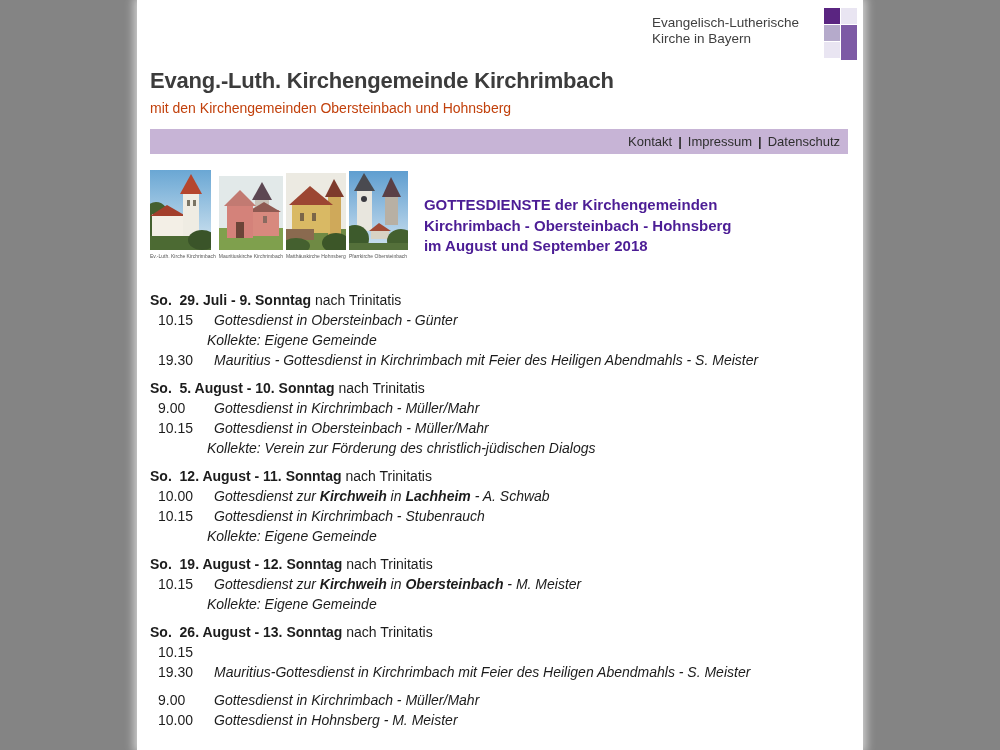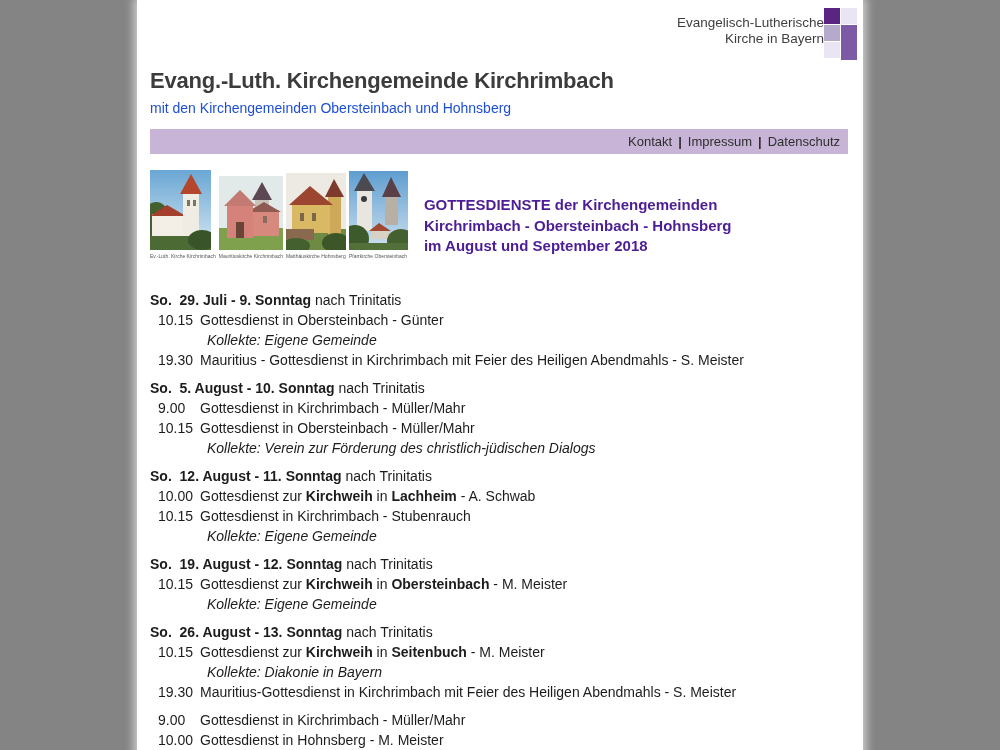--- a/index.html
+++ b/index.html
@@ -18,25 +18,24 @@
   }
   
   .brand-row {
     display: flex;
     justify-content: flex-end;
     align-items: flex-start;
     padding: 8px 5px 0 13px;
     height: 54px;
   }
   .brand-text {
-    text-align: right;
     font-size: 13.5px;
     line-height: 16px;
     color: #3f3f3f;
-    margin-right: 0;
+    margin-right: 25px;
     padding-top: 7px;
   }
   .logo {
     width: 34px; height: 52px;
     position: relative;
   }
   .logo div { position: absolute; }
   .lg-a { left: 0;  top: 0;  width: 16px; height: 16px; background: var(--logo_dark); }
   .lg-b { left: 17px; top: 0; width: 16px; height: 16px; background: var(--logo_pale); }
   .lg-c { left: 0;  top: 17px; width: 16px; height: 16px; background: var(--logo_light); }
@@ -46,21 +45,21 @@
   .page-title {
     margin: 6px 13px 0 13px;
     font-size: 22px;
     font-weight: bold;
     color: #3c3c3c;
     letter-spacing: -0.2px;
   }
   .page-subtitle {
     margin: 6px 13px 0 13px;
     font-size: 14px;
-    color: #1d4ed8;
+    color: #c2410c;
   }
   
   .navbar {
     margin: 13px 0 16px 13px;
     width: 698px; height: 25px;
     background: var(--accent_bar);
     display: flex;
     justify-content: flex-end;
     align-items: center;
     padding: 0;
@@ -122,21 +121,21 @@
     display: flex;
     line-height: 20px;
   }
   .svc-time {
     width: 38px;
     min-width: 38px;
     text-align: left;
     padding-left: 8px;
     box-sizing: content-box;
   }
-  .svc-desc { margin-left: 4px; white-space: pre-wrap; }
+  .svc-desc { margin-left: 18px; white-space: pre-wrap; font-style: italic; }
   .svc-desc b { font-weight: bold; }
   .kollekte-row {
     line-height: 20px;
     padding-left: 57px;
     font-style: italic;
   }
 </style>
 </head>
 <body>
 
@@ -300,23 +299,21 @@
         <div class="service-row">
           <span class="svc-time">10.15</span>
           <span class="svc-desc"><span>Gottesdienst zur </span><b>Kirchweih</b><span> in </span><b>Obersteinbach</b><span> - M. Meister</span></span>
         </div>
         <div class="kollekte-row">Kollekte: Eigene Gemeinde</div>
       </div>
       <div class="service-block">
         <div class="svc-date"><span class="date-bold">So.  26. August - 13. Sonntag</span><span class="date-rest"> nach Trinitatis</span></div>
         <div class="service-row">
           <span class="svc-time">10.15</span>
-          <span class="svc-desc"><span>Gottesdienst zur </span><b>Kirchweih</b><span> in </span><b>Seitenbuch</b><span> - M. Meister</span></span>
-        </div>
-        <div class="kollekte-row">Kollekte: Diakonie in Bayern</div>
+        </div>
         <div class="service-row">
           <span class="svc-time">19.30</span>
           <span class="svc-desc"><span>Mauritius-Gottesdienst in Kirchrimbach mit Feier des Heiligen Abendmahls - S. Meister</span></span>
         </div>
       </div>
       <div class="service-block">
         <div class="service-row">
           <span class="svc-time">9.00</span>
           <span class="svc-desc"><span>Gottesdienst in Kirchrimbach - Müller/Mahr</span></span>
         </div>

